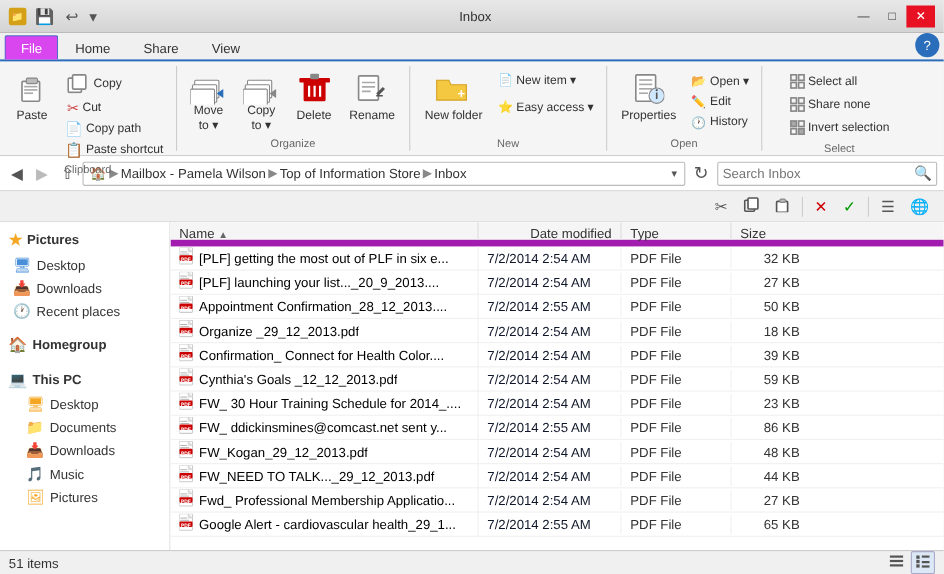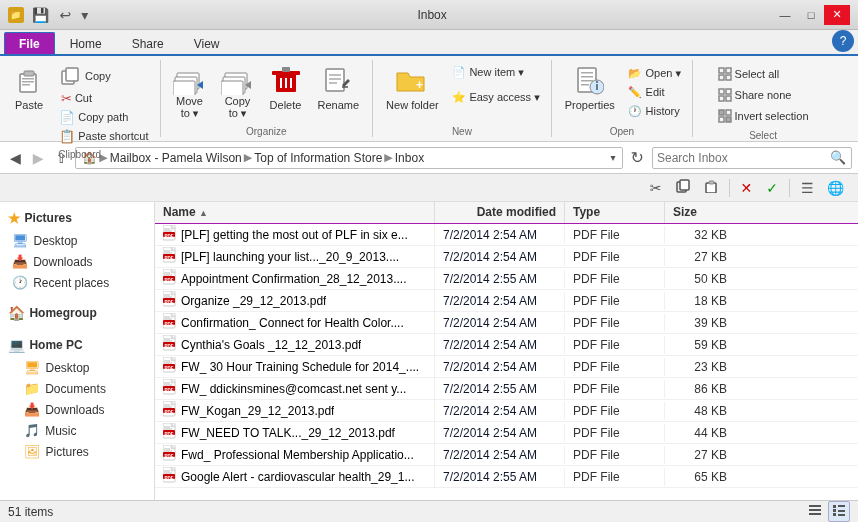--- a/index.html
+++ b/index.html
@@ -39,25 +39,24 @@
       cursor: pointer;
       border: 1px solid transparent;
       border-bottom: none;
       color: #333;
       background: transparent;
       height: 22px;
       display: flex;
       align-items: center;
     }
     .ribbon-tab.active {
-      background: #a21caf;
+      background: #d946ef;
       color: white;
       border-color: #2a6ebb;
       border-radius: 2px 2px 0 0;
-      font-weight: bold;
     }
     .ribbon-help { margin-left: auto; width: 22px; height: 22px; border-radius: 50%; background: #2a6ebb; color: white; border: none; cursor: pointer; font-size: 12px; display: flex; align-items: center; justify-content: center; margin-right: 4px; margin-bottom: 2px; }
 
     
     .ribbon {
       background: #f5f5f5;
       border-bottom: 1px solid #ccc;
       display: flex;
       align-items: stretch;
       padding: 4px 0;
@@ -249,24 +248,24 @@
     .file-list-container {
       flex: 1;
       display: flex;
       flex-direction: column;
       background: white;
       overflow: hidden;
     }
     .file-list-header {
       display: flex;
       background: #f5f5f5;
-      border-bottom: 1px solid #a21caf;
+      border-bottom: 6px solid #a21caf;
       font-size: 12px;
       color: #333;
-      font-weight: bold;
+      font-weight: normal;
       height: 22px;
     }
     .file-col-name { width: 280px; padding: 3px 8px; border-right: 1px solid #ddd; cursor: pointer; }
     .file-col-date { width: 130px; padding: 3px 8px; border-right: 1px solid #ddd; cursor: pointer; text-align: right; }
     .file-col-type { width: 100px; padding: 3px 8px; border-right: 1px solid #ddd; cursor: pointer; }
     .file-col-size { width: 70px; padding: 3px 8px; cursor: pointer; }
     .sort-arrow { font-size: 9px; color: #666; }
     .file-list {
       flex: 1;
       overflow-y: auto;
@@ -621,21 +620,21 @@
       <span>Recent places</span>
     </div>
     <div style="height:8px;"></div>
     <div class="section-header">
       <span class="network-icon">🏠</span>
       <span>Homegroup</span>
     </div>
     <div style="height:8px;"></div>
     <div class="section-header">
       <span class="pc-icon">💻</span>
-      <span>Home PC</span>
+      <span>This PC</span>
     </div>
     <div class="section-item" style="padding-left:24px;">
       <span class="folder-icon">🖥</span>
       <span>Desktop</span>
     </div>
     <div class="section-item" style="padding-left:24px;">
       <span class="folder-icon">📁</span>
       <span>Documents</span>
     </div>
     <div class="section-item" style="padding-left:24px;">

